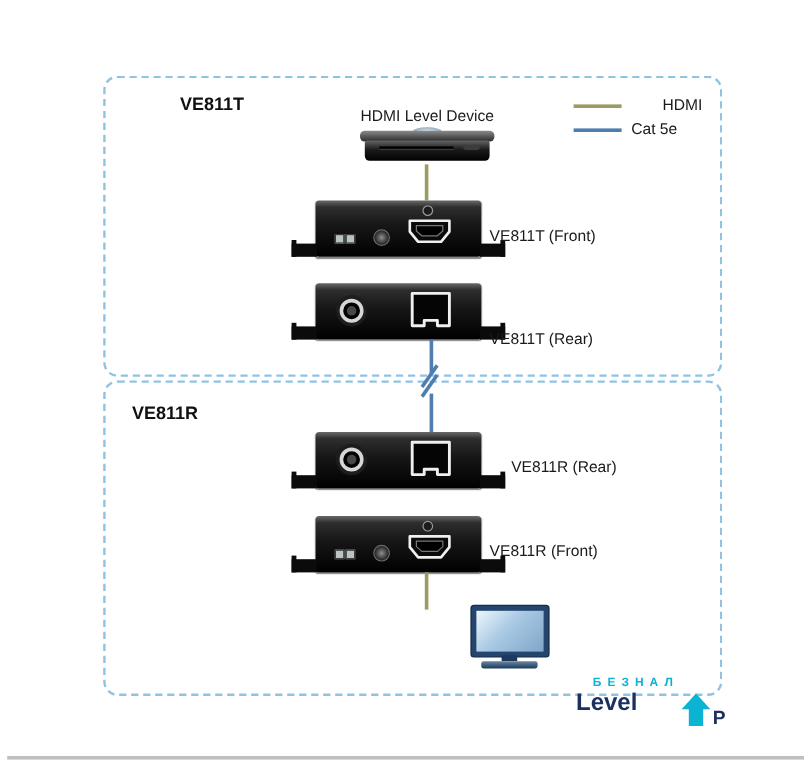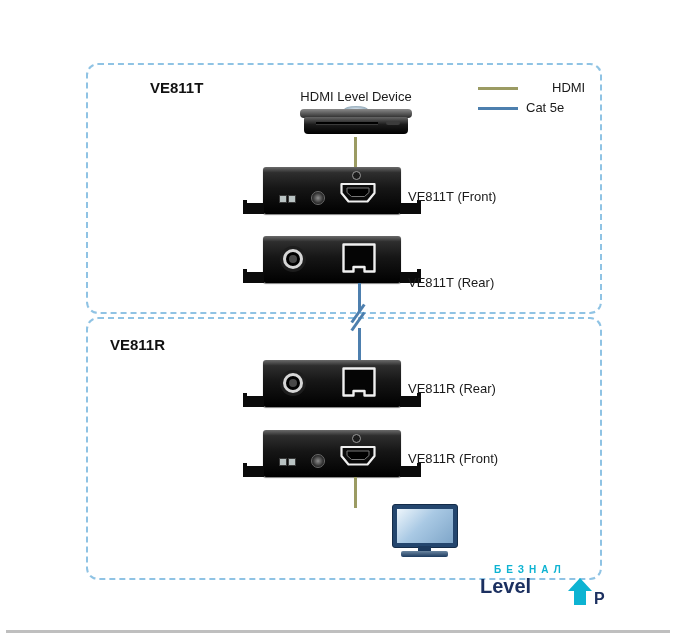--- a/index.html
+++ b/index.html
@@ -120,21 +120,21 @@
   <div class="section-title" style="left:110px;top:336px;">VE811R</div>
 
   <div class="device" style="left:263px;top:360px;">
     <div class="flange flange-left"></div>
     <div class="flange flange-right"></div>
     <div class="jack" style="left:20px;top:13px;"></div>
     <svg class="conn" style="left:78px;top:6px;" width="36" height="32" viewBox="0 0 36 32">
       <path d="M2.5 2.5 H33.5 V29.5 H23.5 V25 H12.5 V29.5 H2.5 Z" fill="#050505" stroke="#f0f0f0" stroke-width="2.4" stroke-linejoin="round"></path>
     </svg>
   </div>
-  <div class="label" style="left:408px;top:381px;text-align:right;">VE811R (Rear)</div>
+  <div class="label" style="left:426px;top:381px;text-align:right;">VE811R (Rear)</div>
 
   <div class="device" style="left:263px;top:430px;">
     <div class="flange flange-left"></div>
     <div class="flange flange-right"></div>
     <div class="led" style="left:16px;top:28px;"></div>
     <div class="led" style="left:25px;top:28px;"></div>
     <div class="ir-circle" style="left:48px;top:24px;"></div>
     <div class="pin-hole" style="left:89px;top:4px;"></div>
     <svg class="conn" style="left:76px;top:15px;" width="38" height="22" viewBox="0 0 38 22">
       <path d="M2.5 2 H35.5 V11 L28.5 19.5 H9.5 L2.5 11 Z" fill="#0a0a0a" stroke="#f0f0f0" stroke-width="2.2" stroke-linejoin="round"></path>

